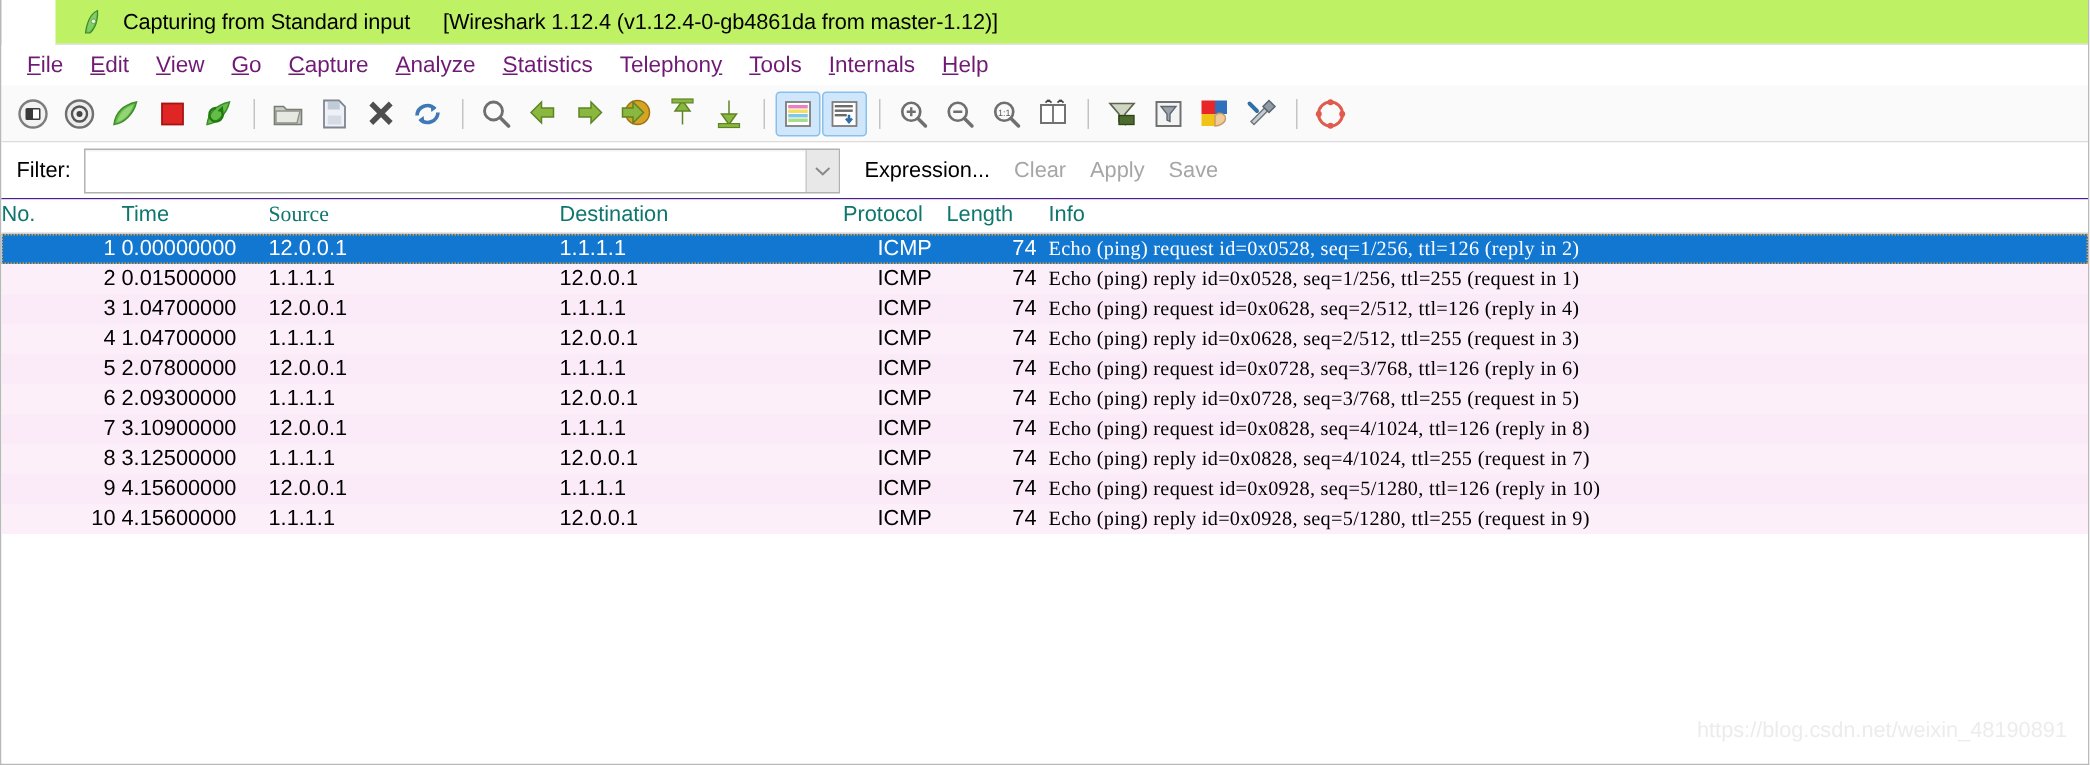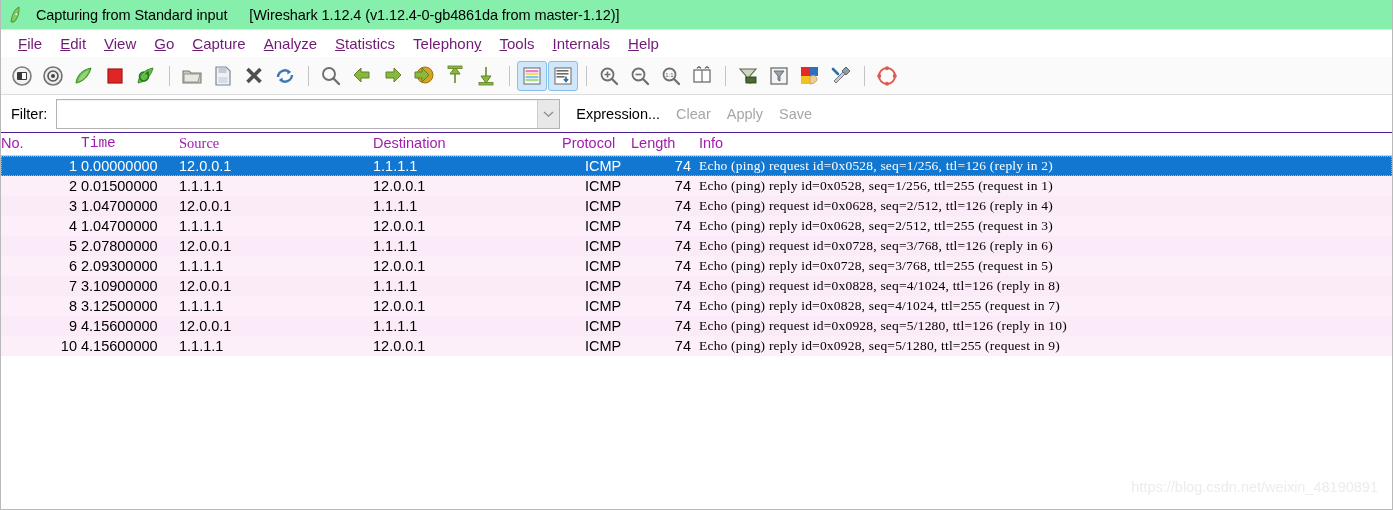--- a/index.html
+++ b/index.html
@@ -18,25 +18,26 @@
     border: 1px solid #b9b9b9;
     border-top: none;
     display: flex;
     flex-direction: column;
   }
 
   
   .titlebar {
     height: 30px;
     flex: 0 0 30px;
-    background: #86efac;
+    background: #bef264;
     display: flex;
     align-items: center;
-    padding-left: 7px;
+    padding-left: 17px;
     border-bottom: 1px solid #e4e4e4;
+    margin-left: 36px;
   }
   .title-icon { width: 20px; height: 20px; flex: 0 0 20px; margin-right: 8px; position: relative; }
   .title-text {
     font-size: 14.5px;
     color: #000000;
     white-space: nowrap;
     letter-spacing: -0.1px;
   }
   .title-sub {
     font-size: 14.5px;
@@ -144,21 +145,21 @@
     position: relative;
     background: #ffffff;
     overflow: hidden;
   }
   .col-head {
     height: 23px;
     background: #ffffff;
     display: flex;
     align-items: center;
     font-size: 14.5px;
-    color: #a21caf;
+    color: #0f766e;
     position: relative;
     border-bottom: 1px solid #cfcfcf;
   }
   .col-head .ch {
     position: absolute;
     top: 2px;
     white-space: nowrap;
   }
 
   .prow {
@@ -424,21 +425,21 @@
     </div>
     <span class="filter-action">Expression...</span>
     <span class="filter-action disabled">Clear</span>
     <span class="filter-action disabled">Apply</span>
     <span class="filter-action disabled">Save</span>
   </div>
 
   <div class="packet-area">
     <div class="col-head" id="colhead">
         <span class="ch" style="left: 0px;">No.</span>
-        <span class="ch" style="left: 80px; font-family: Liberation Mono, monospace;">Time</span>
+        <span class="ch" style="left: 80px;">Time</span>
         <span class="ch" style="left: 178px; font-family: Liberation Serif, serif;">Source</span>
         <span class="ch" style="left: 372px;">Destination</span>
         <span class="ch" style="left: 561px;">Protocol</span>
         <span class="ch" style="left: 630px;">Length</span>
         <span class="ch" style="left: 698px;">Info</span>
       </div>
     <div id="rows">
         <div class="prow selected">
           <span class="cell c-no">1</span>
           <span class="cell c-time">0.00000000</span>

